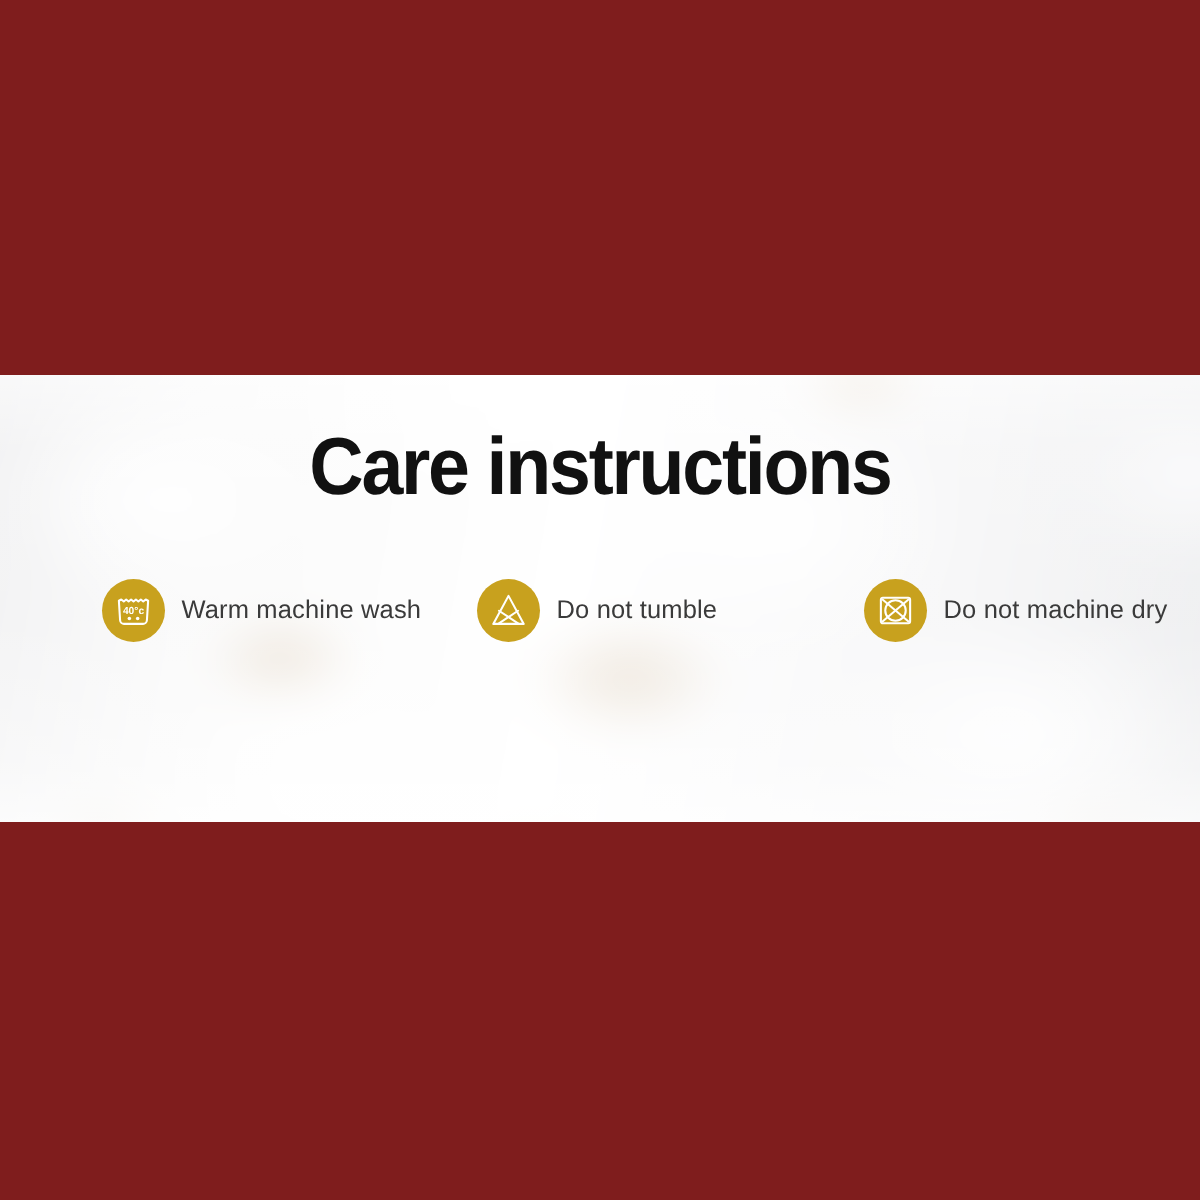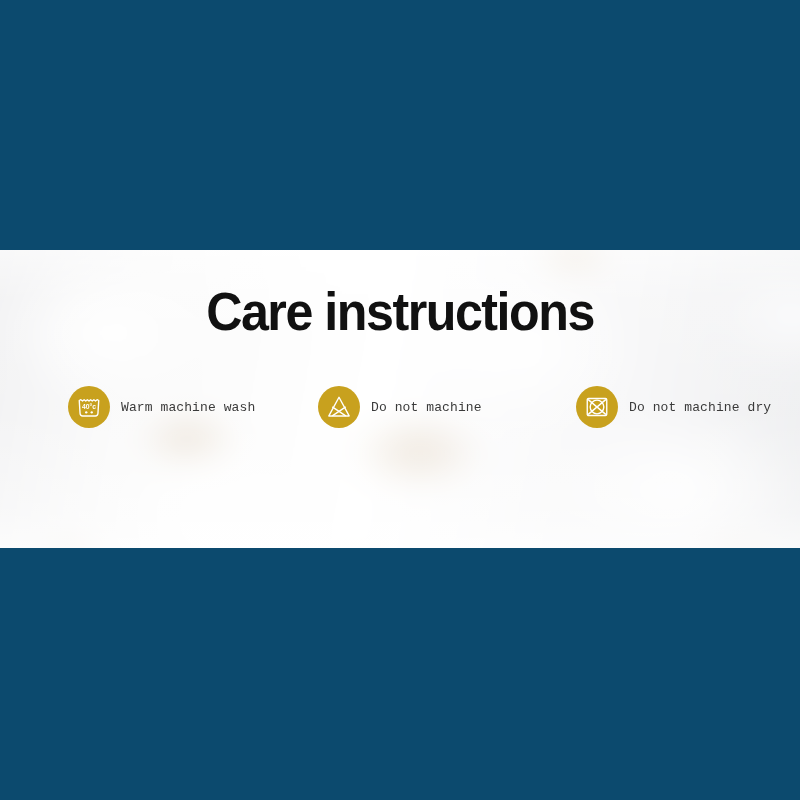--- a/index.html
+++ b/index.html
@@ -9,21 +9,21 @@
     height: 800px;
     background: #ffffff;
     font-family: "Liberation Sans", sans-serif;
     overflow: hidden;
   }
 
   #page {
     position: relative;
     width: 800px;
     height: 800px;
-    background: #0c4a6e;
+    background: #7f1d1d;
   }
 
   
   .banner {
     position: absolute;
     left: 0;
     top: 250px;
     width: 800px;
     height: 298px;
     overflow: hidden;
@@ -116,22 +116,22 @@
     display: flex;
     align-items: center;
     justify-content: center;
   }
 
   .badge svg {
     display: block;
   }
 
   .care-label {
-    font-family: Liberation Mono, monospace;
-    font-size: 13px;
+    font-family: Liberation Sans, sans-serif;
+    font-size: 17px;
     font-weight: 400;
     color: #3a3a3a;
     white-space: nowrap;
     letter-spacing: 0.1px;
   }
 </style>
 </head>
 <body>
 
 <div id="page">
@@ -161,21 +161,21 @@
         </div>
 
         <div class="care-item">
           <span class="badge">
             <svg width="26" height="26" viewBox="0 0 32 32" fill="none" stroke="#ffffff" stroke-width="1.7" stroke-linejoin="round" stroke-linecap="round">
               <path d="M16 4 L28.5 27 L3.5 27 Z"></path>
               <line x1="8.2" y1="16.2" x2="23.8" y2="26.6"></line>
               <line x1="23.8" y1="16.2" x2="8.2" y2="26.6"></line>
             </svg>
           </span>
-          <span class="care-label">Do not machine</span>
+          <span class="care-label">Do not tumble</span>
         </div>
 
 
         <div class="care-item">
           <span class="badge">
             <svg width="26" height="26" viewBox="0 0 32 32" fill="none" stroke="#ffffff" stroke-width="1.7" stroke-linejoin="round" stroke-linecap="round">
               <rect x="4" y="5.5" width="24" height="21" rx="1.6"></rect>
               <circle cx="16" cy="16" r="8.4"></circle>
               <line x1="5.6" y1="7.2" x2="26.4" y2="24.8"></line>
               <line x1="26.4" y1="7.2" x2="5.6" y2="24.8"></line>

